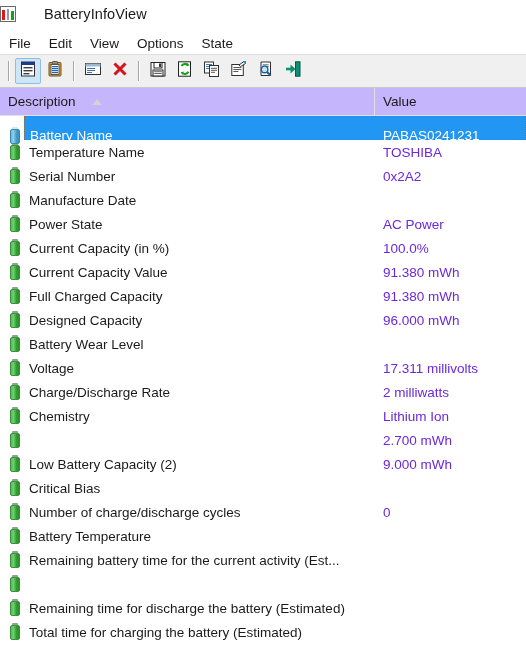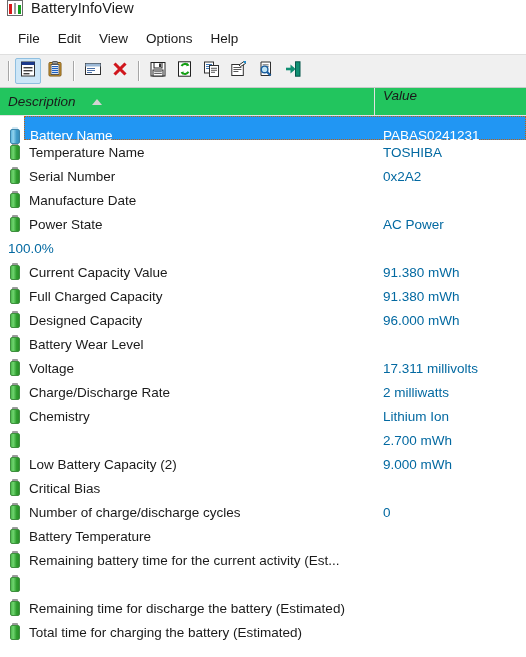--- a/index.html
+++ b/index.html
@@ -16,23 +16,23 @@
     position: relative;
     display: flex;
     flex-direction: column;
   }
 
   
   .titlebar {
     height: 28px;
     background: #ffffff;
     display: flex;
-    align-items: flex-start;
-    padding-left: 7px;
+    align-items: center;
     flex: 0 0 28px;
+    gap: 20px;
   }
   .app-icon {
     width: 16px; height: 16px;
     position: relative;
     background: #ffffff;
     border: 1px solid #6a6a6a;
     margin-right: 8px;
     display: flex;
     align-items: flex-end;
     justify-content: center;
@@ -51,22 +51,22 @@
     color: #1a1a1a;
     letter-spacing: 0.1px;
   }
 
   
   .menubar {
     height: 26px;
     flex: 0 0 26px;
     background: #ffffff;
     display: flex;
-    align-items: flex-start;
-    padding-left: 9px;
+    align-items: flex-end;
+    padding-left: 0;
   }
   .menu-item {
     font-size: 13.5px;
     color: #1a1a1a;
     padding: 3px 9px;
     cursor: default;
     white-space: nowrap;
   }
 
   
@@ -99,26 +99,25 @@
   }
   .tb-btn.active {
     background: #cde6f7;
     border: 1px solid #8fbfe0;
   }
 
   
   .list-header {
     height: 28px;
     flex: 0 0 28px;
-    background: #22c55e;
+    background: #c4b5fd;
     border-bottom: 1px solid #e2e2e2;
     display: flex;
     align-items: center;
     position: relative;
-    font-style: italic;
   }
   .col-desc {
     width: 375px;
     padding-left: 8px;
     font-size: 13.5px;
     color: #1a1a1a;
     display: flex;
     align-items: center;
     gap: 16px;
     height: 100%;
@@ -131,20 +130,21 @@
     border-bottom: 6px solid #d3d3d3;
     display: inline-block;
   }
   .col-value {
     flex: 1;
     padding-left: 8px;
     font-size: 13.5px;
     color: #1a1a1a;
     height: 100%;
     display: flex;
+    align-items: center;
   }
 
   
   .list-body {
     flex: 1;
     background: #ffffff;
     overflow: hidden;
     position: relative;
   }
   .row {
@@ -158,21 +158,21 @@
     width: 375px;
     display: flex;
     align-items: center;
     height: 100%;
     overflow: hidden;
   }
   .row .cell-val {
     flex: 1;
     padding-left: 8px;
     font-size: 13.5px;
-    color: #0369a1;
+    color: #6d28d9;
     white-space: nowrap;
     overflow: hidden;
   }
   .row .label {
     font-size: 13.5px;
     color: #1a1a1a;
     white-space: nowrap;
     overflow: hidden;
     padding-left: 5px;
   }
@@ -232,21 +232,21 @@
         <i class="b3"></i>
     </div>
     <div class="title-text">BatteryInfoView</div>
   </div>
 
   <div class="menubar">
     <div class="menu-item">File</div>
     <div class="menu-item">Edit</div>
     <div class="menu-item">View</div>
     <div class="menu-item">Options</div>
-    <div class="menu-item">Help</div>
+    <div class="menu-item">State</div>
   </div>
 
   <div class="toolbar">
     <div class="tb-sep"></div>
 
     <div class="tb-btn active">
       <span>
         <svg width="18" height="18" viewBox="0 0 18 18">
           <rect x="2.5" y="2" width="13" height="14" fill="#ffffff" stroke="#303030"></rect>
           <rect x="2.5" y="2" width="13" height="3" fill="#1b3a8c"></rect>
@@ -427,20 +427,27 @@
         <div class="cell-desc">
           <div class="batt-icon">
             <span class="cap"></span>
             <span class="body"></span>
           </div>
           <div class="label">Power State</div>
         </div>
         <div class="cell-val">AC Power</div>
       </div>
       <div class="row">
+        <div class="cell-desc">
+          <div class="batt-icon">
+            <span class="cap"></span>
+            <span class="body"></span>
+          </div>
+          <div class="label">Current Capacity (in %)</div>
+        </div>
         <div class="cell-val">100.0%</div>
       </div>
       <div class="row">
         <div class="cell-desc">
           <div class="batt-icon">
             <span class="cap"></span>
             <span class="body"></span>
           </div>
           <div class="label">Current Capacity Value</div>
         </div>

